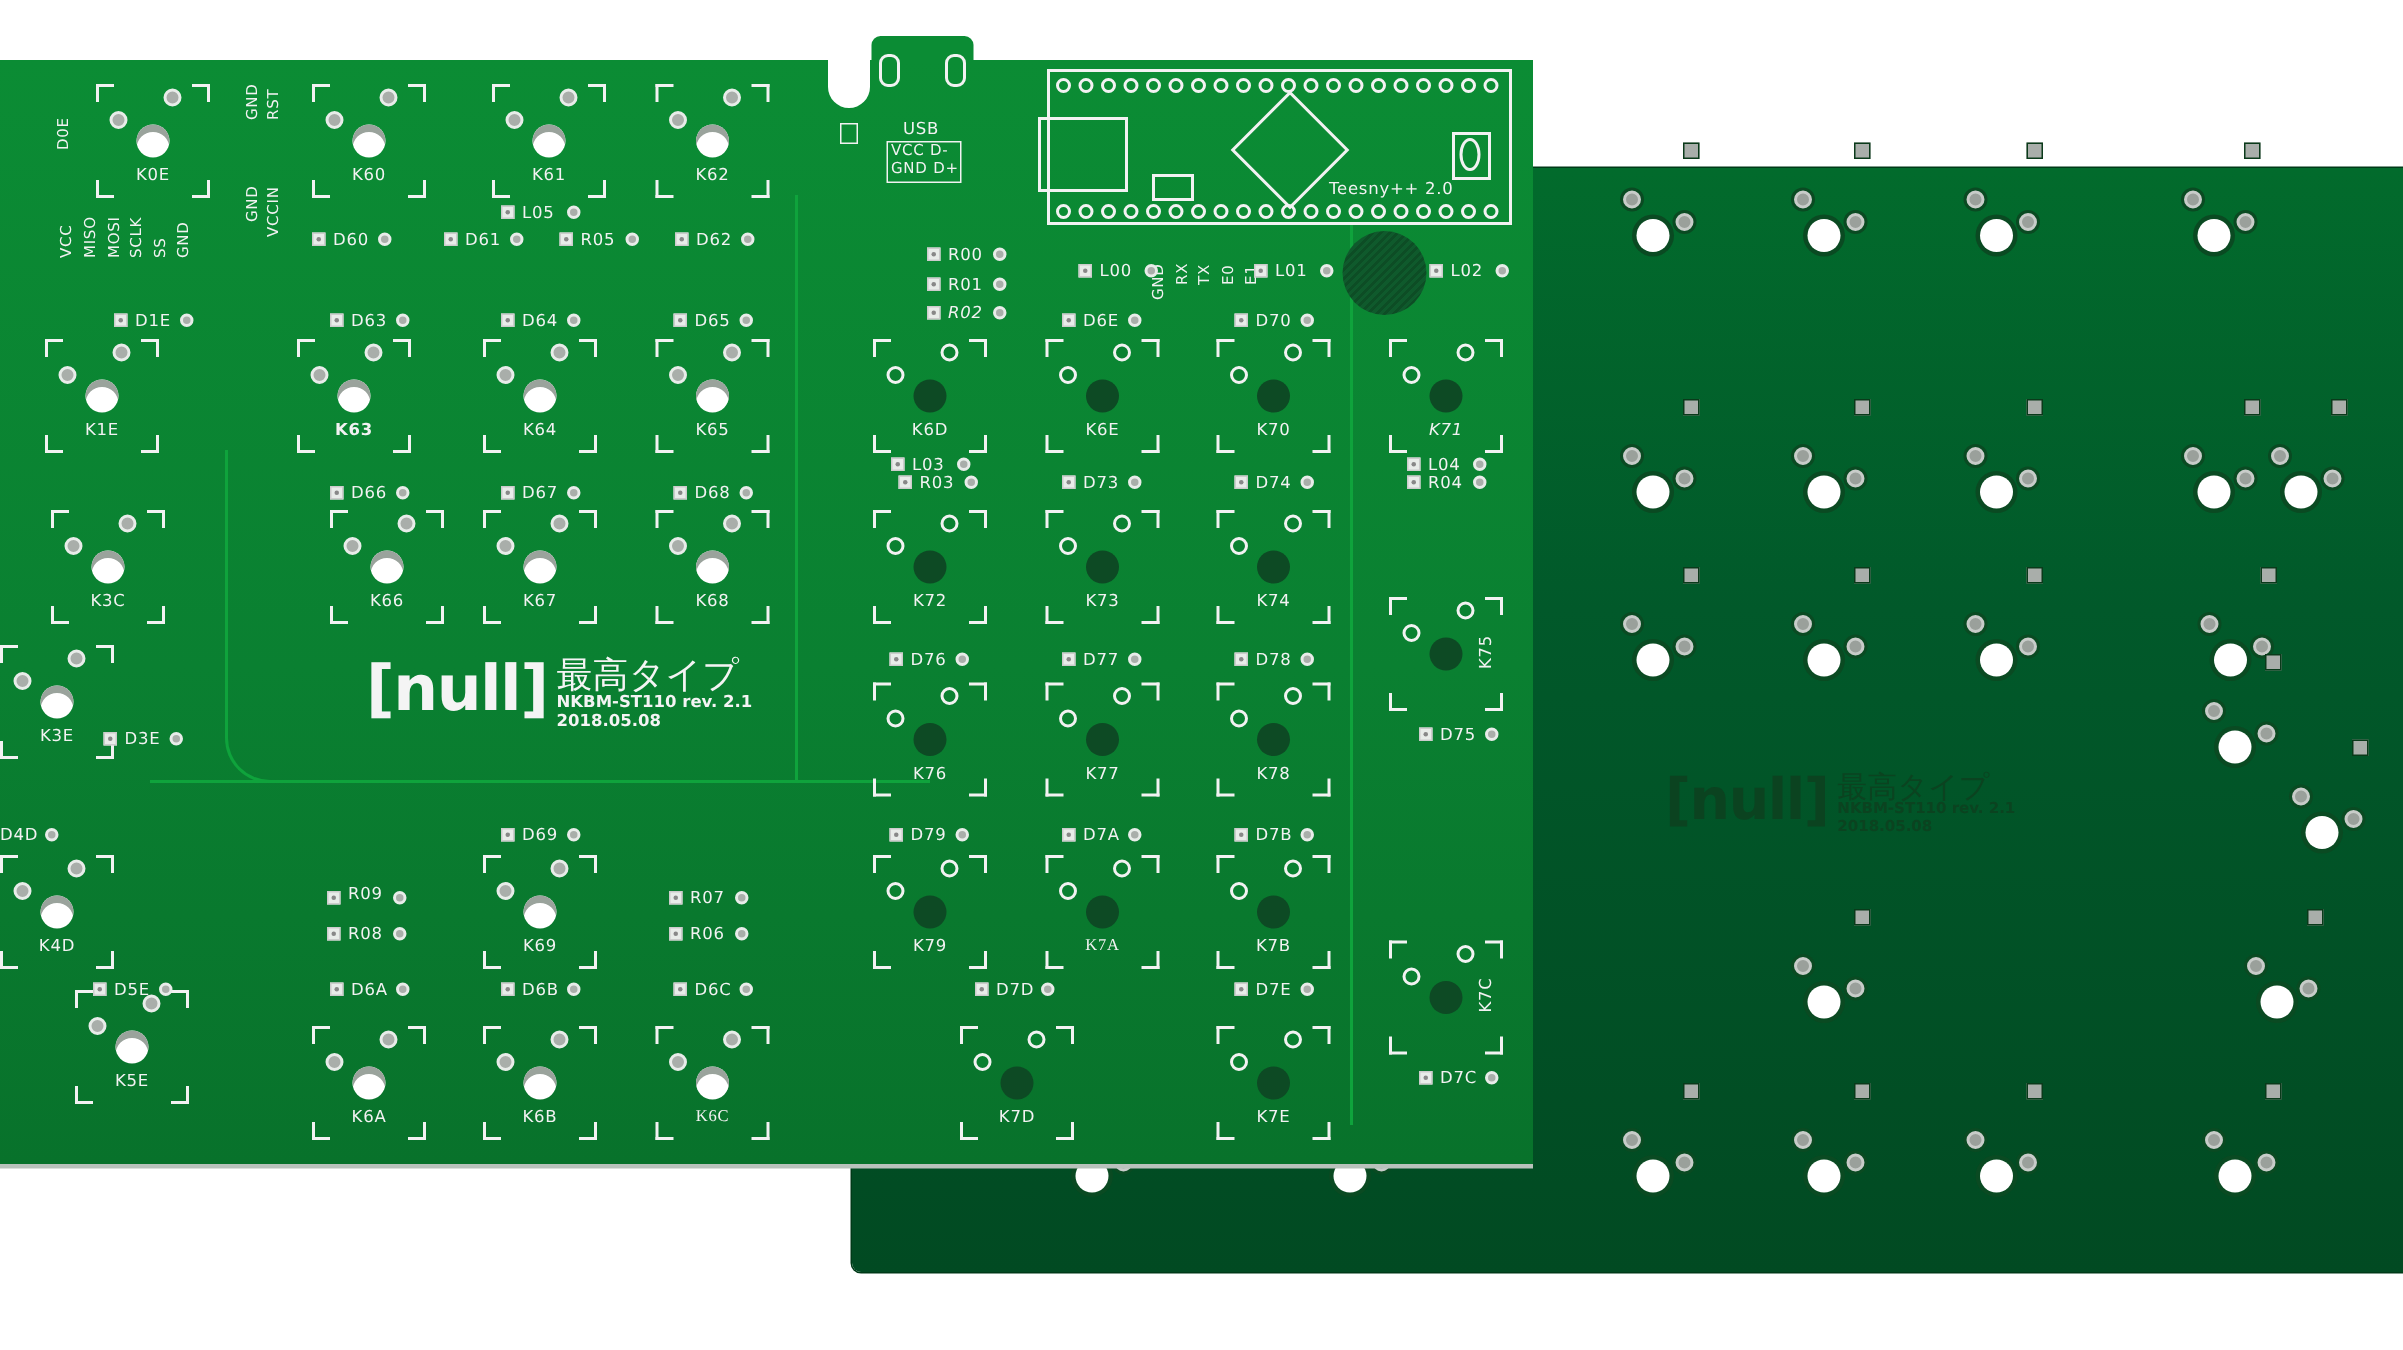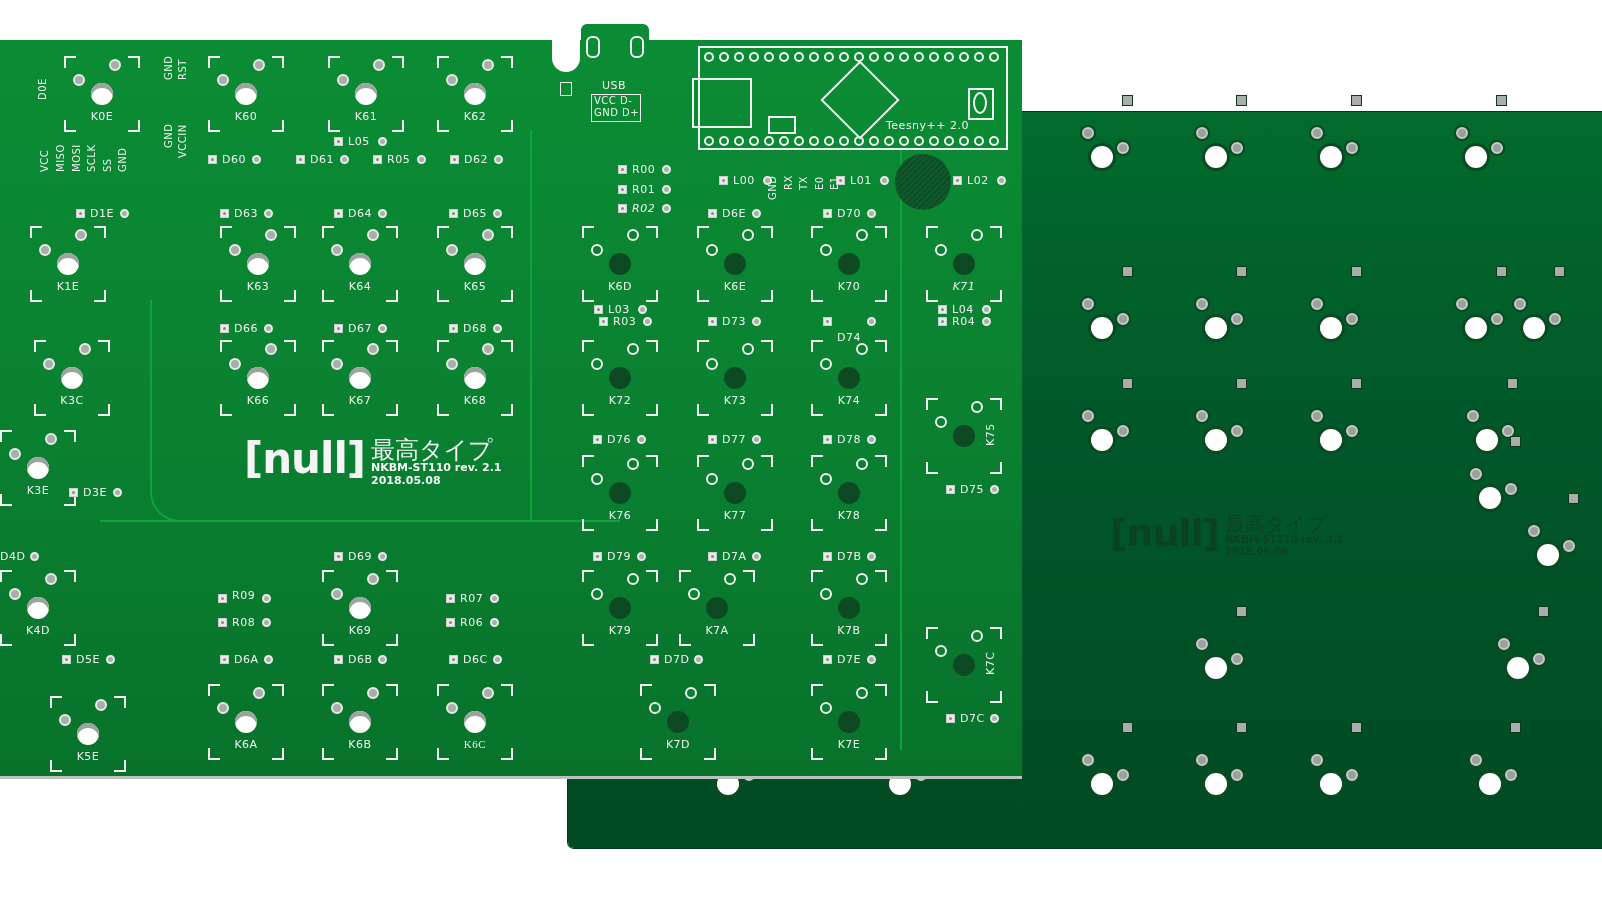--- a/index.html
+++ b/index.html
@@ -292,21 +292,21 @@
     <div class="sw" style="left: 30px; top: 226px;">
       <div class="c tl"></div>
       <div class="c tr"></div>
       <div class="c bl"></div>
       <div class="c br"></div>
       <div class="p1"></div>
       <div class="p2"></div>
       <div class="hole"></div>
       <div class="klabel">K1E</div>
     </div>
-    <div class="sw" style="left: 220px; top: 226px;">
+    <div class="sw" style="left: 198px; top: 226px; font-weight: bold;">
       <div class="c tl"></div>
       <div class="c tr"></div>
       <div class="c bl"></div>
       <div class="c br"></div>
       <div class="p1"></div>
       <div class="p2"></div>
       <div class="hole"></div>
       <div class="klabel">K63</div>
     </div>
     <div class="sw" style="left: 322px; top: 226px;">
@@ -512,21 +512,21 @@
     <div class="sw" style="left: 582px; top: 570px;">
       <div class="c tl"></div>
       <div class="c tr"></div>
       <div class="c bl"></div>
       <div class="c br"></div>
       <div class="p1 ring"></div>
       <div class="p2 ring"></div>
       <div class="hole dark"></div>
       <div class="klabel">K79</div>
     </div>
-    <div class="sw" style="left: 679px; top: 570px;">
+    <div class="sw" style="left: 697px; top: 570px; font-family: Liberation Serif, serif;">
       <div class="c tl"></div>
       <div class="c tr"></div>
       <div class="c bl"></div>
       <div class="c br"></div>
       <div class="p1 ring"></div>
       <div class="p2 ring"></div>
       <div class="hole dark"></div>
       <div class="klabel">K7A</div>
     </div>
     <div class="sw" style="left: 811px; top: 570px;">
@@ -542,21 +542,21 @@
     <div class="sw" style="left: 926px; top: 627px;">
       <div class="c tl"></div>
       <div class="c tr"></div>
       <div class="c bl"></div>
       <div class="c br"></div>
       <div class="p1 ring"></div>
       <div class="p2 ring"></div>
       <div class="hole dark"></div>
       <div class="klabel" style="position: absolute; left: 58px; top: 48px; width: auto; transform: rotate(-90deg); transform-origin: left top;">K7C</div>
     </div>
-    <div class="sw" style="left: 50px; top: 696px;">
+    <div class="sw" style="left: 50px; top: 660px;">
       <div class="c tl"></div>
       <div class="c tr"></div>
       <div class="c bl"></div>
       <div class="c br"></div>
       <div class="p1"></div>
       <div class="p2"></div>
       <div class="hole"></div>
       <div class="klabel">K5E</div>
     </div>
     <div class="sw" style="left: 208px; top: 684px;">
@@ -692,21 +692,21 @@
     <div class="pad" style="left: 594px; top: 305px;"></div>
     <div class="lbl" style="left: 608px; top: 304px;">L03</div>
     <div class="rpad" style="left: 638px; top: 305px;"></div>
     <div class="pad" style="left: 599px; top: 317px;"></div>
     <div class="lbl" style="left: 613px; top: 316px;">R03</div>
     <div class="rpad" style="left: 643px; top: 317px;"></div>
     <div class="pad" style="left: 708px; top: 317px;"></div>
     <div class="lbl" style="left: 722px; top: 316px;">D73</div>
     <div class="rpad" style="left: 752px; top: 317px;"></div>
     <div class="pad" style="left: 823px; top: 317px;"></div>
-    <div class="lbl" style="left: 837px; top: 332px;">D74</div>
+    <div class="lbl" style="left: 837px; top: 316px;">D74</div>
     <div class="rpad" style="left: 867px; top: 317px;"></div>
     <div class="pad" style="left: 938px; top: 305px;"></div>
     <div class="lbl" style="left: 952px; top: 304px;">L04</div>
     <div class="rpad" style="left: 982px; top: 305px;"></div>
     <div class="pad" style="left: 938px; top: 317px;"></div>
     <div class="lbl" style="left: 952px; top: 316px;">R04</div>
     <div class="rpad" style="left: 982px; top: 317px;"></div>
     <div class="pad" style="left: 593px; top: 435px;"></div>
     <div class="lbl" style="left: 607px; top: 434px;">D76</div>
     <div class="rpad" style="left: 637px; top: 435px;"></div>

